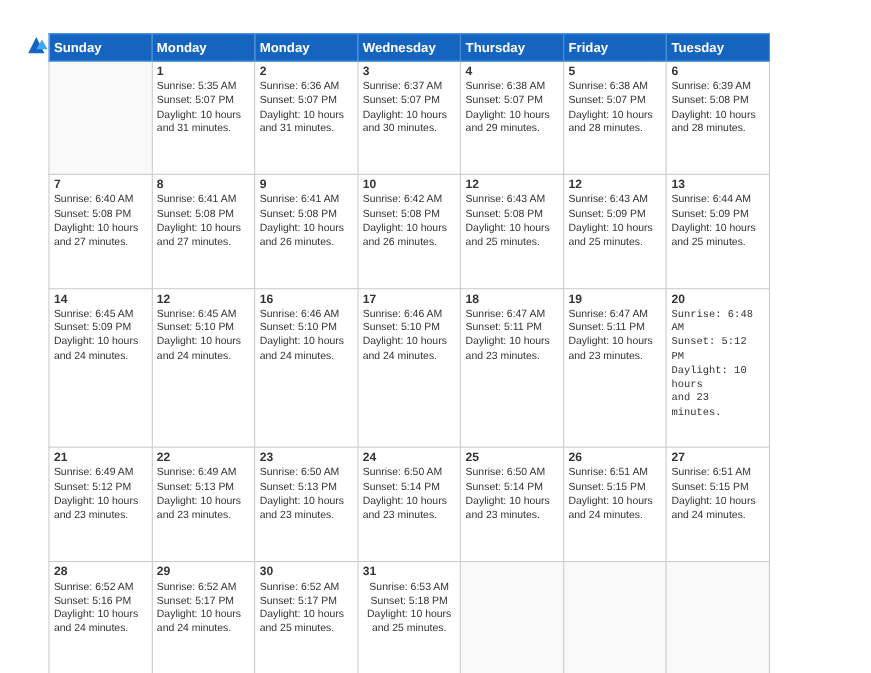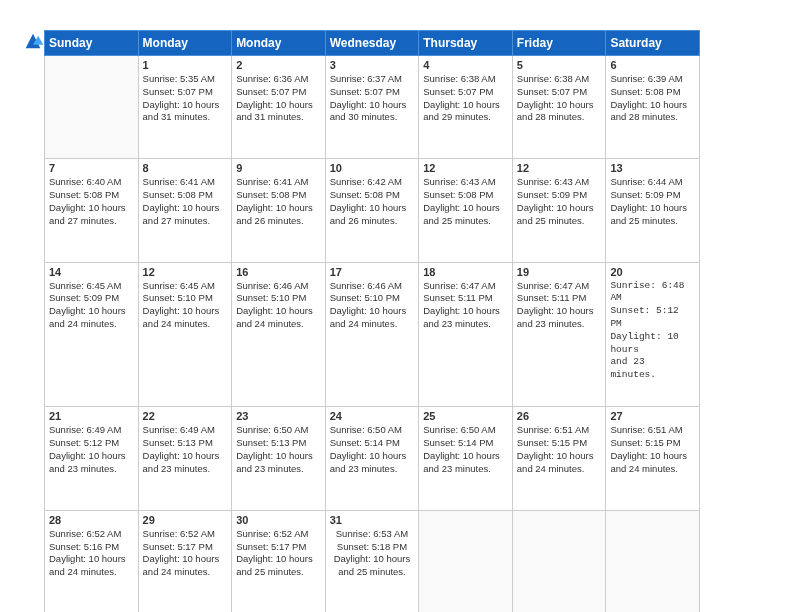--- a/index.html
+++ b/index.html
@@ -123,21 +123,21 @@
 
   <table class="calendar">
     <thead>
       <tr>
       <th>Sunday</th>
           <th>Monday</th>
           <th>Monday</th>
           <th>Wednesday</th>
           <th>Thursday</th>
           <th>Friday</th>
-          <th>Saturday</th>
+          <th>Tuesday</th>
         </tr>
     </thead>
     <tbody id="calendar-body">
     <tr>
           <td class="empty-cell"></td>
           <td>
             <span class="day-number">1</span>
             <div class="day-info" style="white-space: pre-line;">Sunrise: 5:35 AM
 Sunset: 5:07 PM
 Daylight: 10 hours

